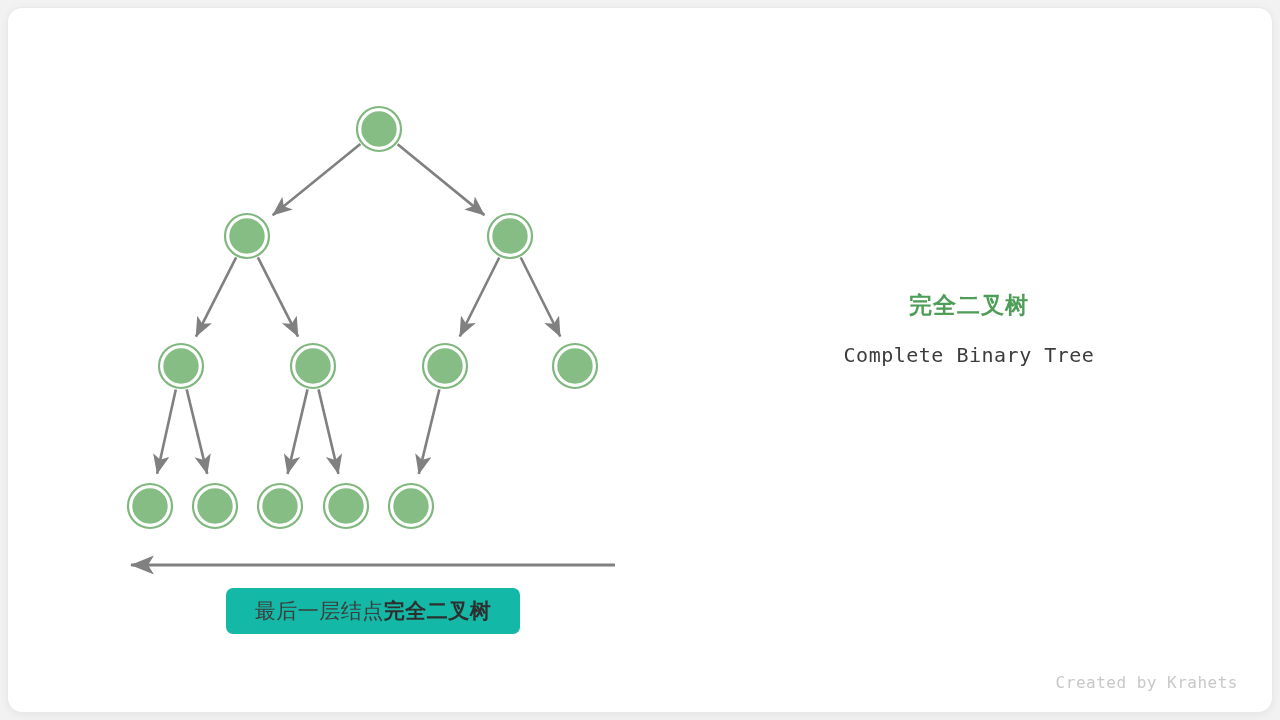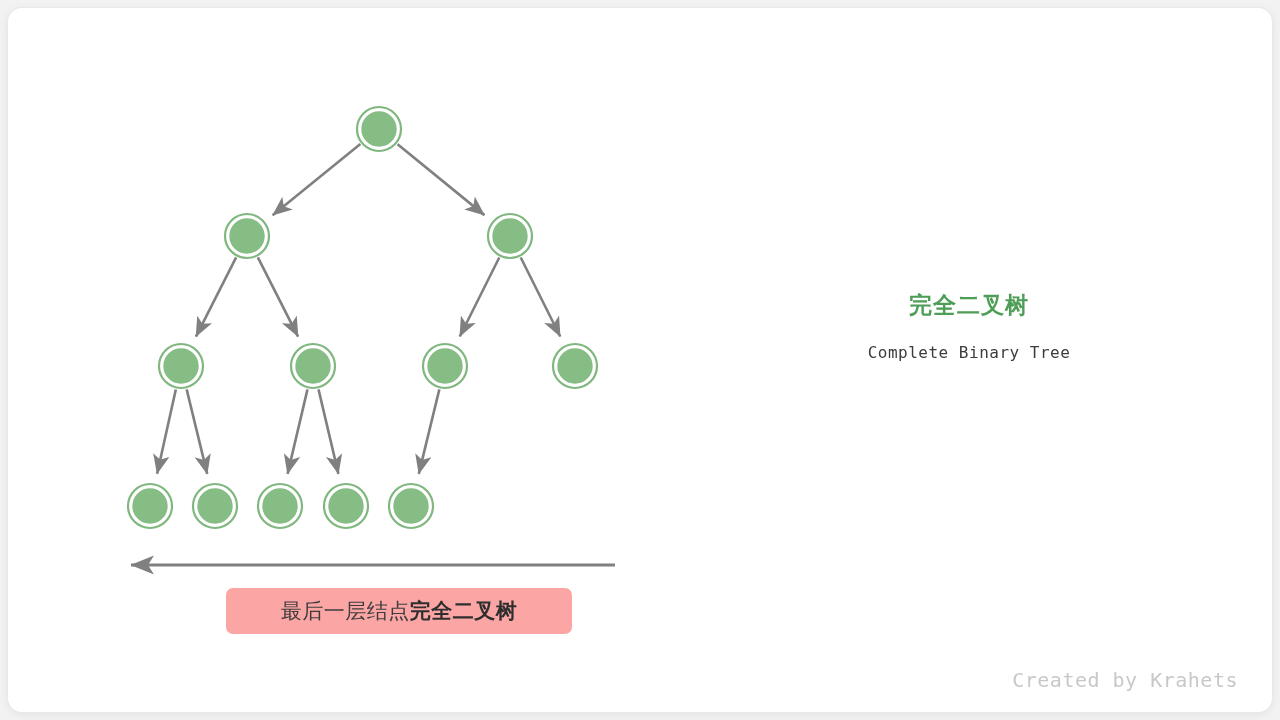--- a/index.html
+++ b/index.html
@@ -25,22 +25,22 @@
   }
   #tree-svg {
     position: absolute;
     left: 0; top: 0;
     width: 1280px; height: 720px;
     pointer-events: none;
   }
   .caption-box {
     position: absolute;
     left: 226px; top: 588px;
-    width: 346px; height: 46px;
-    background: #fca5a5;
+    width: 294px; height: 46px;
+    background: #14b8a6;
     border-radius: 7px;
     display: flex;
     align-items: center;
     justify-content: center;
     font-size: 21px;
     color: #3d3d3d;
     letter-spacing: 0.5px;
     white-space: nowrap;
   }
   .caption-box .bold { font-weight: bold; color: #2e2e2e; }
@@ -52,30 +52,30 @@
   }
   .legend-title {
     font-size: 23px;
     font-weight: bold;
     color: #4f9e57;
     letter-spacing: 1px;
     margin: 0 0 22px 0;
   }
   .legend-sub {
     font-family: "DejaVu Sans Mono", monospace;
-    font-size: 16px;
+    font-size: 20px;
     color: #3c3c3c;
     letter-spacing: 0.5px;
     margin: 0;
   }
   .credit {
     position: absolute;
     right: 42px; bottom: 28px;
     font-family: "DejaVu Sans Mono", monospace;
-    font-size: 20px;
+    font-size: 16px;
     color: #c8c8c8;
     letter-spacing: 0.5px;
     margin-left: 40px;
   }
 </style>
 </head>
 <body>
 
 <div id="canvas">
 

